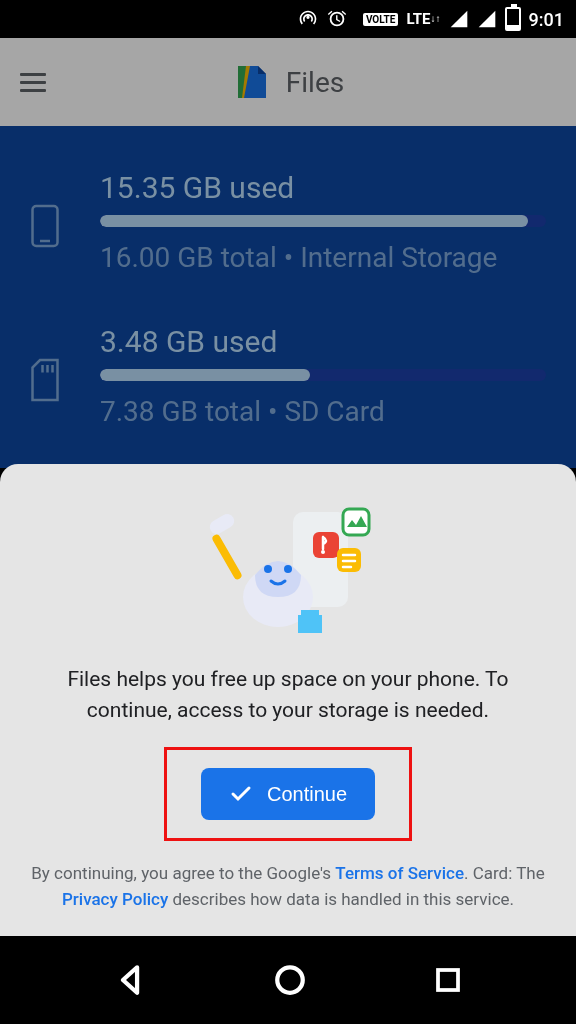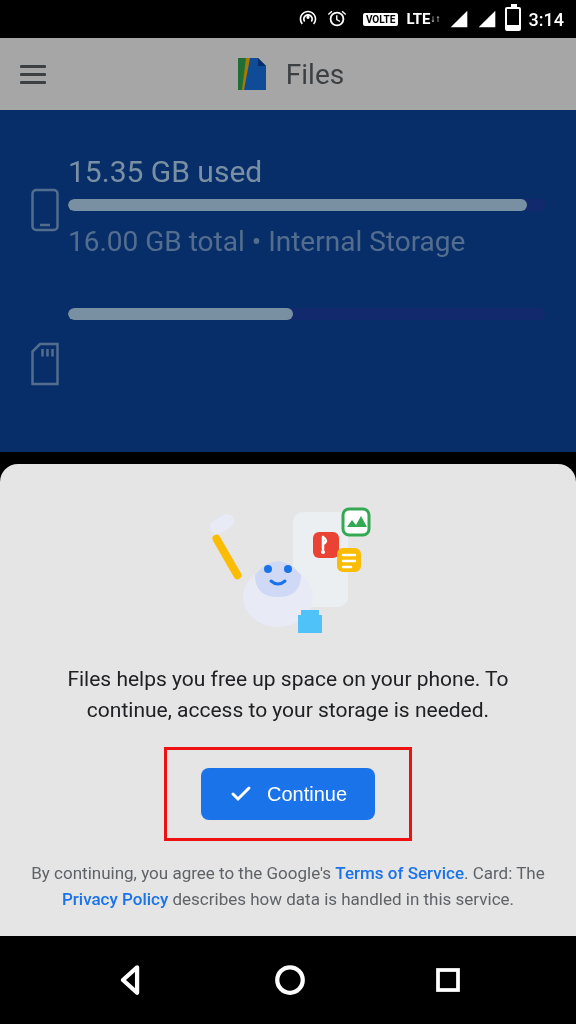--- a/index.html
+++ b/index.html
@@ -9,37 +9,37 @@
       height: 38px; background: #000; color: #fff;
       display: flex; align-items: center; justify-content: flex-end;
       padding: 0 12px; gap: 8px; font-size: 18px; font-weight: 500;
     }
     .status-bar svg { fill: #fff; }
     .volte-badge { background: #fff; color: #000; font-size: 10px; font-weight: bold; padding: 1px 3px; border-radius: 2px; margin-left: 7px; }
     .lte { font-weight: bold; font-size: 15px; display:flex; flex-direction:row; align-items:center; line-height:0.8; }
     .lte-arrows { font-size: 10px; }
     
     .app-header {
-      height: 72px; background: #fff;
+      height: 88px; background: #fff;
       display: flex; align-items: center; padding: 0 20px; gap: 20px;
       position: relative;
     }
     .hamburger { display: flex; flex-direction: column; gap: 5px; }
     .hamburger span { width: 26px; height: 3px; background: #5f6368; border-radius: 1px; }
     .app-title-wrap {
       position: absolute; left: 0; right: 0; display: flex; align-items: center; justify-content: center; gap: 14px; pointer-events: none;
     }
     .app-title { font-size: 28px; color: #5f6368; }
     .files-logo { width: 40px; height: 40px; position: relative; }
     
     .storage-section {
       background: #0d47a1; color: #fff; padding: 44px 30px 60px 30px;
       height: 342px;
     }
-    .storage-item { display: flex; align-items: flex-start; gap: 8px; margin-bottom: 50px; }
+    .storage-item { display: flex; align-items: flex-start; gap: 40px; margin-bottom: 50px; }
     .storage-icon { width: 30px; height: 48px; margin-top: 32px; flex-shrink: 0; }
     .storage-info { flex: 1; }
     .storage-used { font-size: 30px; color: #bbdefb; margin-bottom: 10px; }
     .progress-bar {
       width: 100%; height: 12px; background: #1c3faa; border-radius: 6px;
       overflow: hidden; margin-bottom: 14px;
     }
     .progress-fill { height: 100%; background: #bbdefb; border-radius: 6px; }
     .storage-total { font-size: 28px; color: #7fa8d9; }
     
@@ -95,21 +95,21 @@
   </div>
   <svg width="20" height="20" viewBox="0 0 24 24">
       <path d="M2 22h20V2L2 22z"></path>
     </svg>
   <svg width="20" height="20" viewBox="0 0 24 24">
       <path d="M2 22h20V2L2 22z"></path>
     </svg>
   <div class="battery">
       <div class="battery-level"></div>
     </div>
-  <span>3:14</span>
+  <span>9:01</span>
 </div>
 
 <div class="app-header">
   <div class="hamburger">
     <span></span>
       <span></span>
       <span></span>
   </div>
   <div class="app-title-wrap">
     <div class="files-logo">
@@ -140,23 +140,25 @@
     </div>
   </div>
   <div class="storage-item">
     <svg class="storage-icon" viewBox="0 0 24 36" stroke="#7fa8d9" fill="none" stroke-width="2">
       <path d="M8 2h14v32H2V8z"></path>
       <line x1="10" y1="6" x2="10" y2="12"></line>
       <line x1="14" y1="6" x2="14" y2="12"></line>
       <line x1="18" y1="6" x2="18" y2="12"></line>
     </svg>
     <div class="storage-info">
+      <div class="storage-used">3.48 GB used</div>
       <div class="progress-bar">
         <div class="progress-fill" style="width:47%"></div>
       </div>
+      <div class="storage-total">7.38 GB total • SD Card</div>
     </div>
   </div>
 </div>
 
 <div class="dim-overlay"></div>
 
 <div class="modal">
   <div class="modal-illustration">
     <svg width="190" height="140" viewBox="0 0 190 140">
       <rect x="100" y="15" width="55" height="95" rx="10" fill="#eceff1"></rect>

